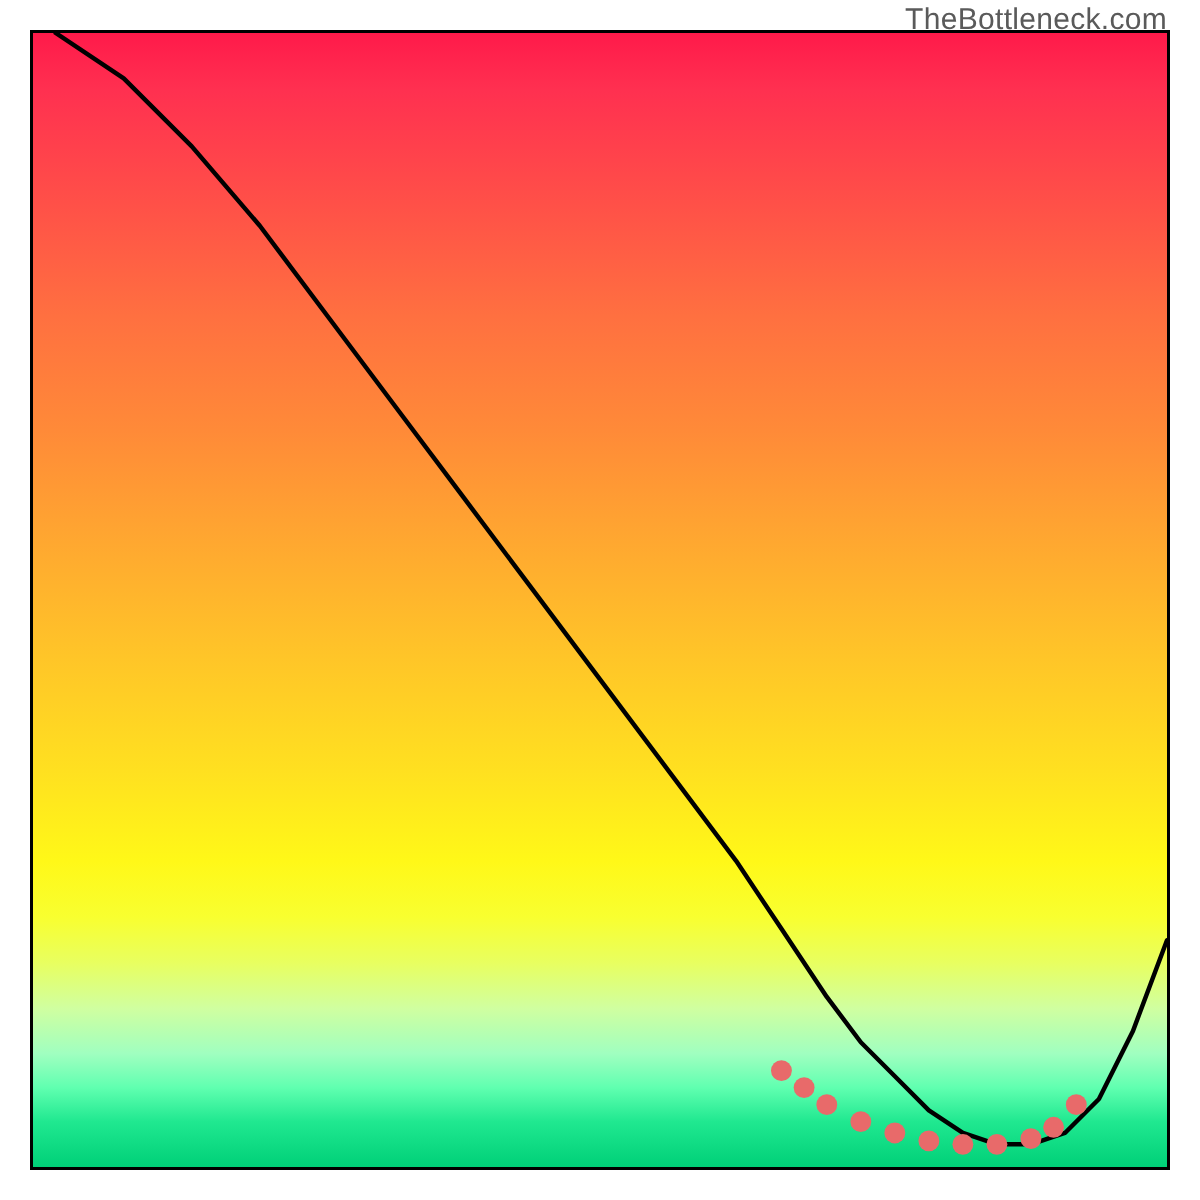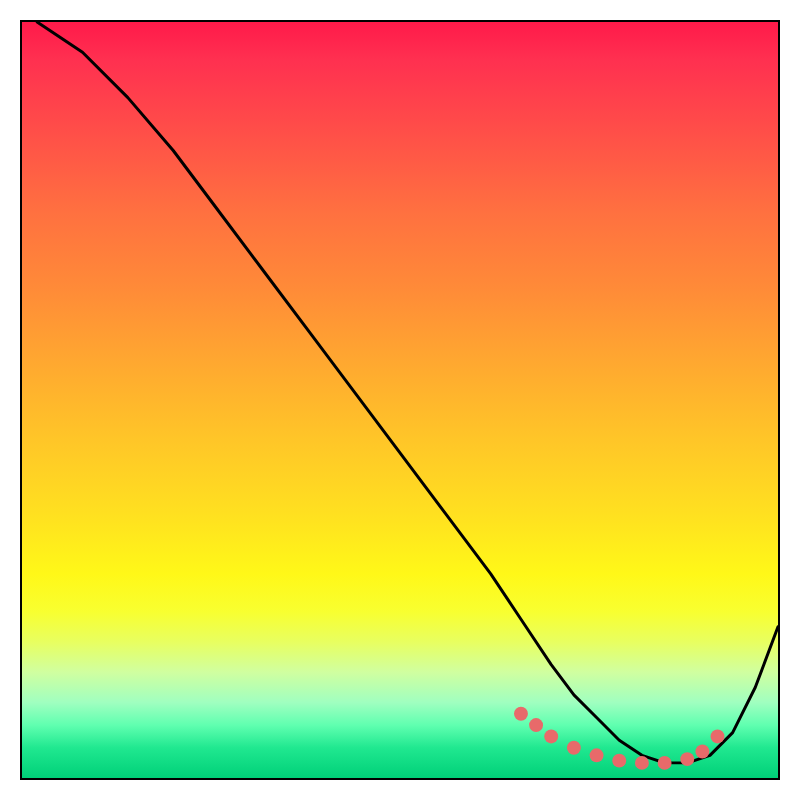--- a/index.html
+++ b/index.html
@@ -54,20 +54,21 @@
     font-size: 20px;
     font-weight: 400;
     color: #5a5a5a;
     letter-spacing: 0.2px;
   }
 </style>
 </head>
 <body>
 
 <div class="chart-container">
+  <div class="watermark">TheBottleneck.com</div>
   <div class="plot-area">
     <div class="gradient-bg"></div>
     <svg class="curve-svg" viewBox="0 0 760 760" preserveAspectRatio="none">
       <g id="curve-group">
           <path d="M15.20 0.00 L60.80 30.40 L106.40 76.00 L152.00 129.20 L197.60 190.00 L243.20 250.80 L288.80 311.60 L334.40 372.40 L380.00 433.20 L425.60 494.00 L471.20 554.80 L501.60 600.40 L532.00 646.00 L554.80 676.40 L577.60 699.20 L600.40 722.00 L623.20 737.20 L646.00 744.80 L668.80 744.80 L691.60 737.20 L714.40 714.40 L737.20 668.80 L760.00 608.00" fill="none" stroke="#000000" stroke-width="3" stroke-linecap="round" stroke-linejoin="round"></path>
         </g>
       <g id="marker-group">
           <circle cx="501.60" cy="695.40" r="7" fill="#e86a6a"></circle>
           <circle cx="516.80" cy="706.80" r="7" fill="#e86a6a"></circle>
           <circle cx="532.00" cy="718.20" r="7" fill="#e86a6a"></circle>

